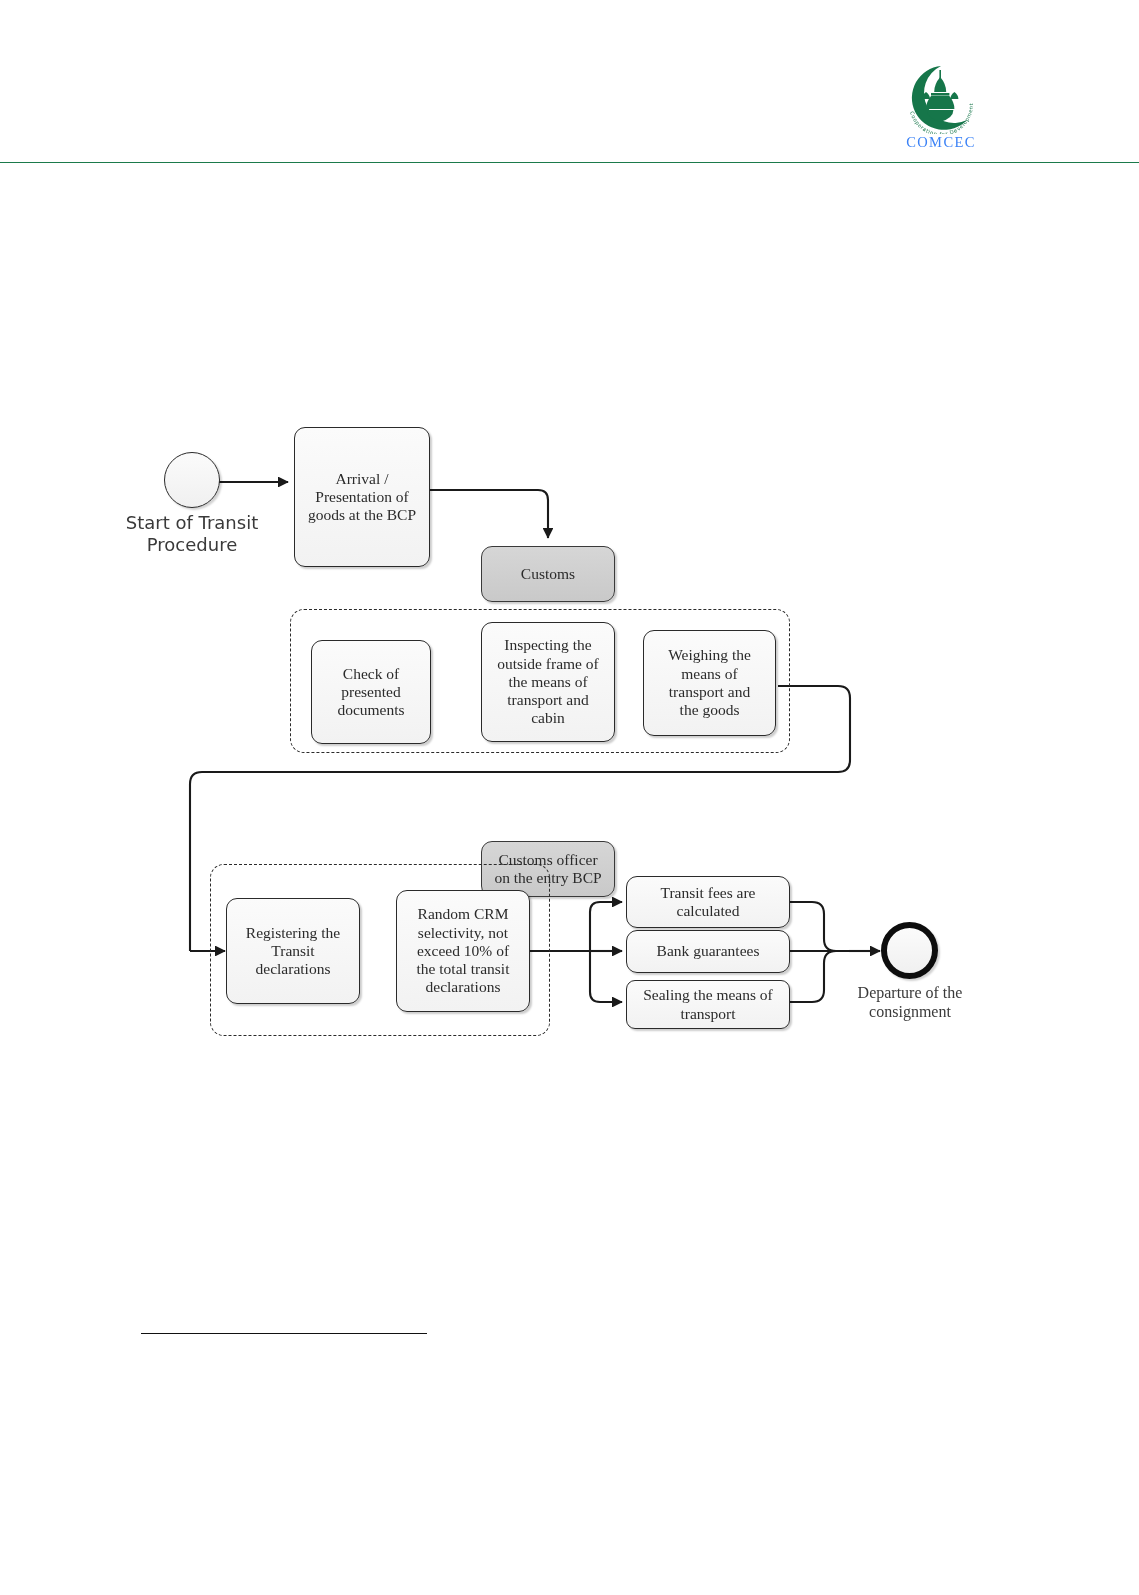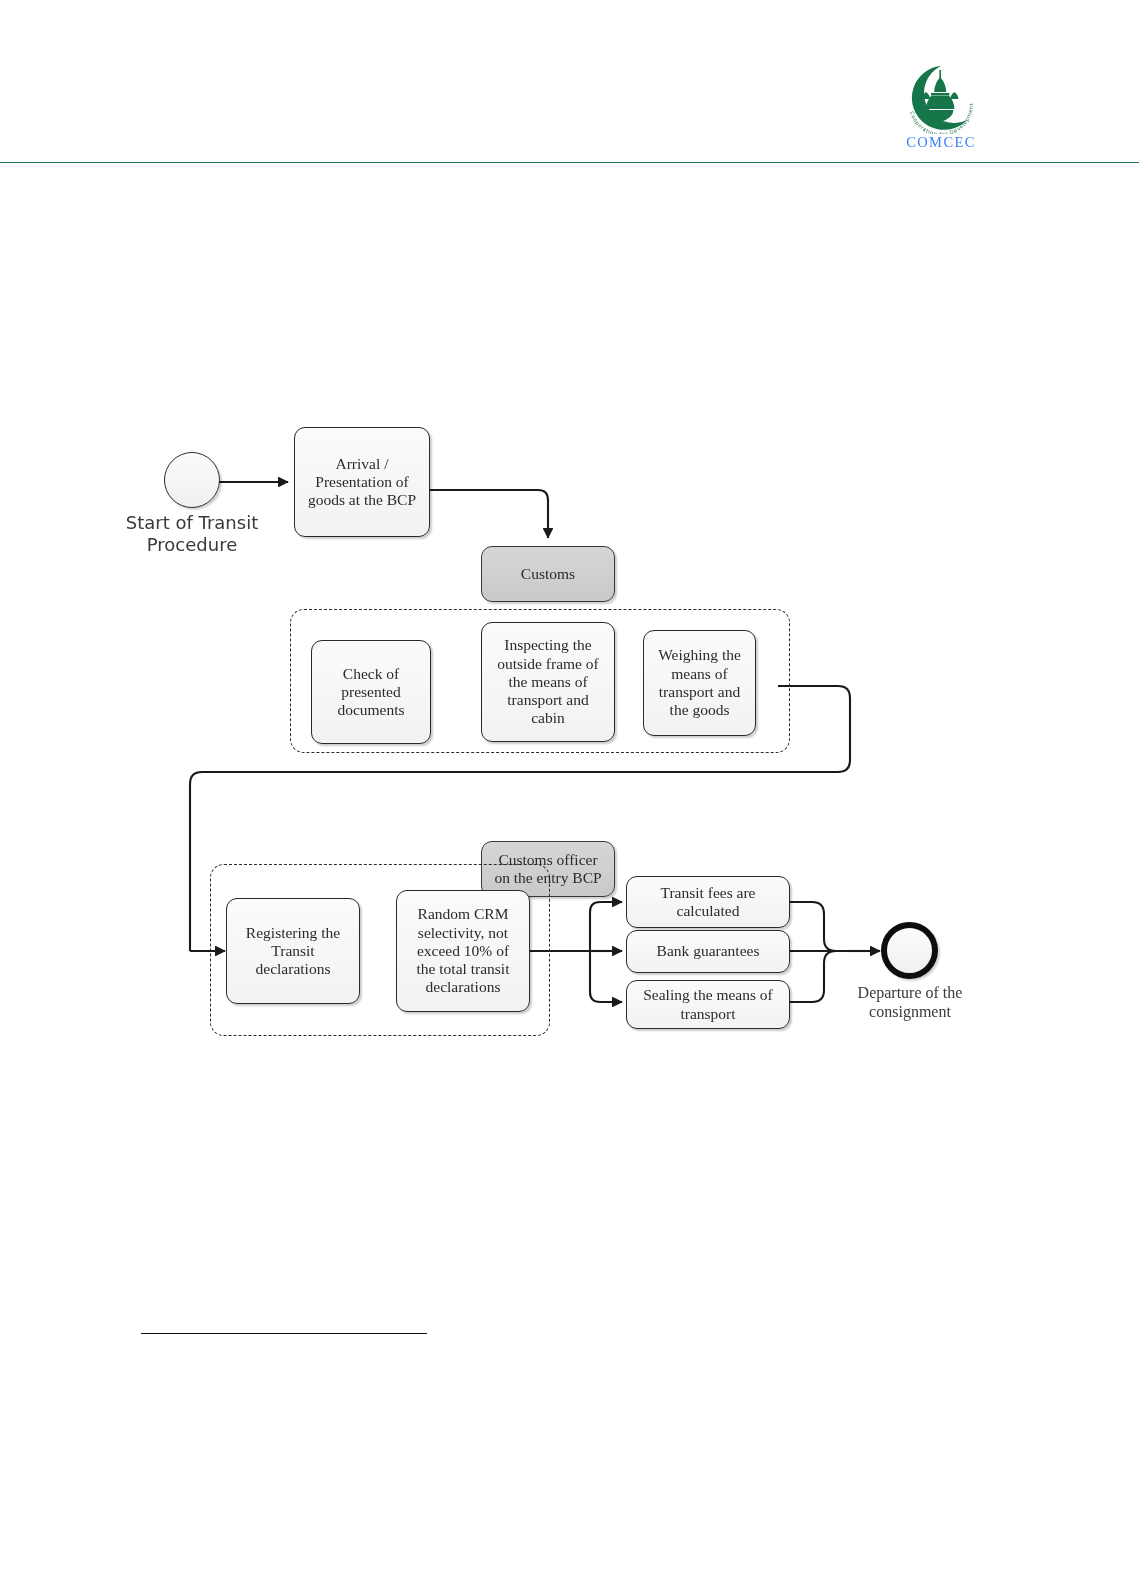--- a/index.html
+++ b/index.html
@@ -206,21 +206,21 @@
       <path d="M 790 1002 L 812 1002 Q 824 1002 824 990 L 824 963 Q 824 951 836 951 L 849 951"></path>
     </g>
   </svg>
 
   <div class="event start" style="left:164px; top:452px; width:56px; height:56px;"></div>
   <div class="event-label start-label" style="left:122px; top:512px; width:140px;">
     <span>Start of Transit</span><br>
     <span>Procedure</span>
   </div>
 
-  <div class="node" style="left:294px; top:427px; width:136px; height:110px;">
+  <div class="node" style="left:294px; top:427px; width:136px; height:140px;">
     <span class="txt">
       <span>Arrival /</span><br>
       <span>Presentation of</span><br>
       <span>goods at the BCP</span>
     </span>
   </div>
 
   <div class="node lane" style="left:481px; top:546px; width:134px; height:56px;">
     <span class="txt">Customs</span>
   </div>
@@ -238,21 +238,21 @@
   <div class="node" style="left:481px; top:622px; width:134px; height:120px;">
     <span class="txt">
       <span>Inspecting the</span><br>
       <span>outside frame of</span><br>
       <span>the means of</span><br>
       <span>transport and</span><br>
       <span>cabin</span>
     </span>
   </div>
 
-  <div class="node" style="left:643px; top:630px; width:113px; height:106px;">
+  <div class="node" style="left:643px; top:630px; width:133px; height:106px;">
     <span class="txt">
       <span>Weighing the</span><br>
       <span>means of</span><br>
       <span>transport and</span><br>
       <span>the goods</span>
     </span>
   </div>
 
   <div class="node lane" style="left:481px; top:841px; width:134px; height:56px;">
     <span class="txt">
@@ -285,21 +285,21 @@
     <span class="txt">
       <span>Transit fees are</span><br>
       <span>calculated</span>
     </span>
   </div>
 
   <div class="node" style="left:626px; top:930px; width:164px; height:43px;">
     <span class="txt">Bank guarantees</span>
   </div>
 
-  <div class="node" style="left:626px; top:980px; width:164px; height:49px;">
+  <div class="node" style="left:626px; top:980px; width:164px; height:49px;border-radius:9px;">
     <span class="txt">
       <span>Sealing the means of</span><br>
       <span>transport</span>
     </span>
   </div>
 
   <div class="event end" style="left:881px; top:922px; width:57px; height:57px;"></div>
   <div class="event-label end-label" style="left:828px; top:983px; width:164px;">
     <span>Departure of the</span><br>
     <span>consignment</span>

